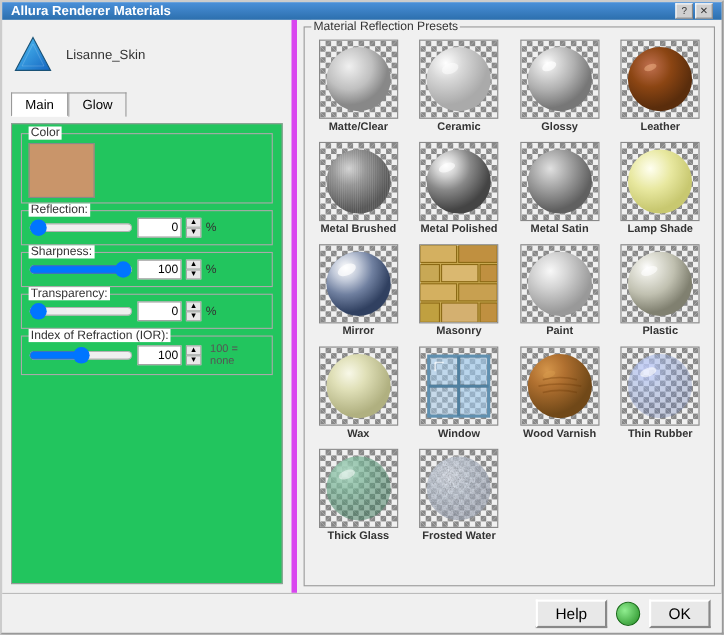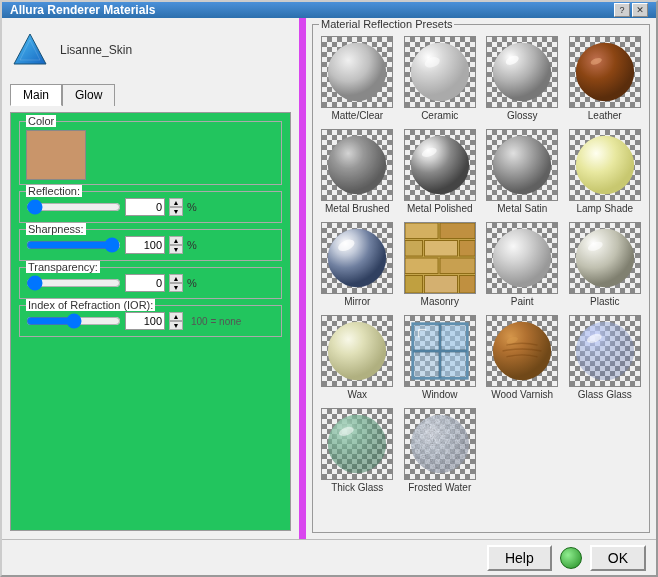--- a/index.html
+++ b/index.html
@@ -60,26 +60,26 @@
       font-size: 9px;
       color: #333;
     }
     .content {
       display: flex;
       flex: 1;
       overflow: hidden;
     }
     
     .left-panel {
-      width: 304px;
+      width: 268px;
       padding: 8px;
       display: flex;
       flex-direction: column;
       gap: 6px;
-      border-right: 7px solid #d946ef;
+      border-right: 5px solid #d946ef;
     }
     .logo-area {
       display: flex;
       align-items: center;
       gap: 10px;
       padding: 4px 0;
     }
     .logo-icon {
       width: 40px;
       height: 40px;
@@ -209,20 +209,21 @@
       gap: 2px;
       margin-top: 4px;
     }
     .preset-item {
       display: flex;
       flex-direction: column;
       align-items: center;
       padding: 2px;
       cursor: pointer;
       border: 1px solid transparent;
+      font-weight: bold;
     }
     .preset-thumb {
       width: 72px;
       height: 72px;
       border: 1px solid #888;
       overflow: hidden;
       position: relative;
     }
     .preset-name {
       font-size: 10px;
@@ -691,21 +692,21 @@
                   <radialGradient id="gThinGlass" cx="30%" cy="25%" r="70%">
                     <stop offset="0%" stop-color="rgba(200,210,255,0.9)"></stop>
                     <stop offset="40%" stop-color="rgba(160,180,230,0.5)"></stop>
                     <stop offset="100%" stop-color="rgba(100,120,180,0.3)"></stop>
                   </radialGradient>
                 </defs>
                 <circle cx="36" cy="36" r="30" fill="url(#gThinGlass)"></circle>
                 <ellipse cx="25" cy="23" rx="8" ry="4" fill="rgba(255,255,255,0.6)" transform="rotate(-20,25,23)"></ellipse>
               </svg>
             </div>
-            <span class="preset-name">Glass Glass</span>
+            <span class="preset-name">Thin Rubber</span>
           </div>
 
           <div class="preset-item">
             <div class="preset-thumb">
               <div class="checker-bg"></div>
               <svg style="position:absolute;top:0;left:0;width:100%;height:100%;z-index:1;" viewBox="0 0 72 72">
                 <defs>
                   <radialGradient id="gThickGlass" cx="30%" cy="25%" r="70%">
                     <stop offset="0%" stop-color="rgba(180,220,200,0.95)"></stop>
                     <stop offset="40%" stop-color="rgba(120,180,150,0.7)"></stop>

